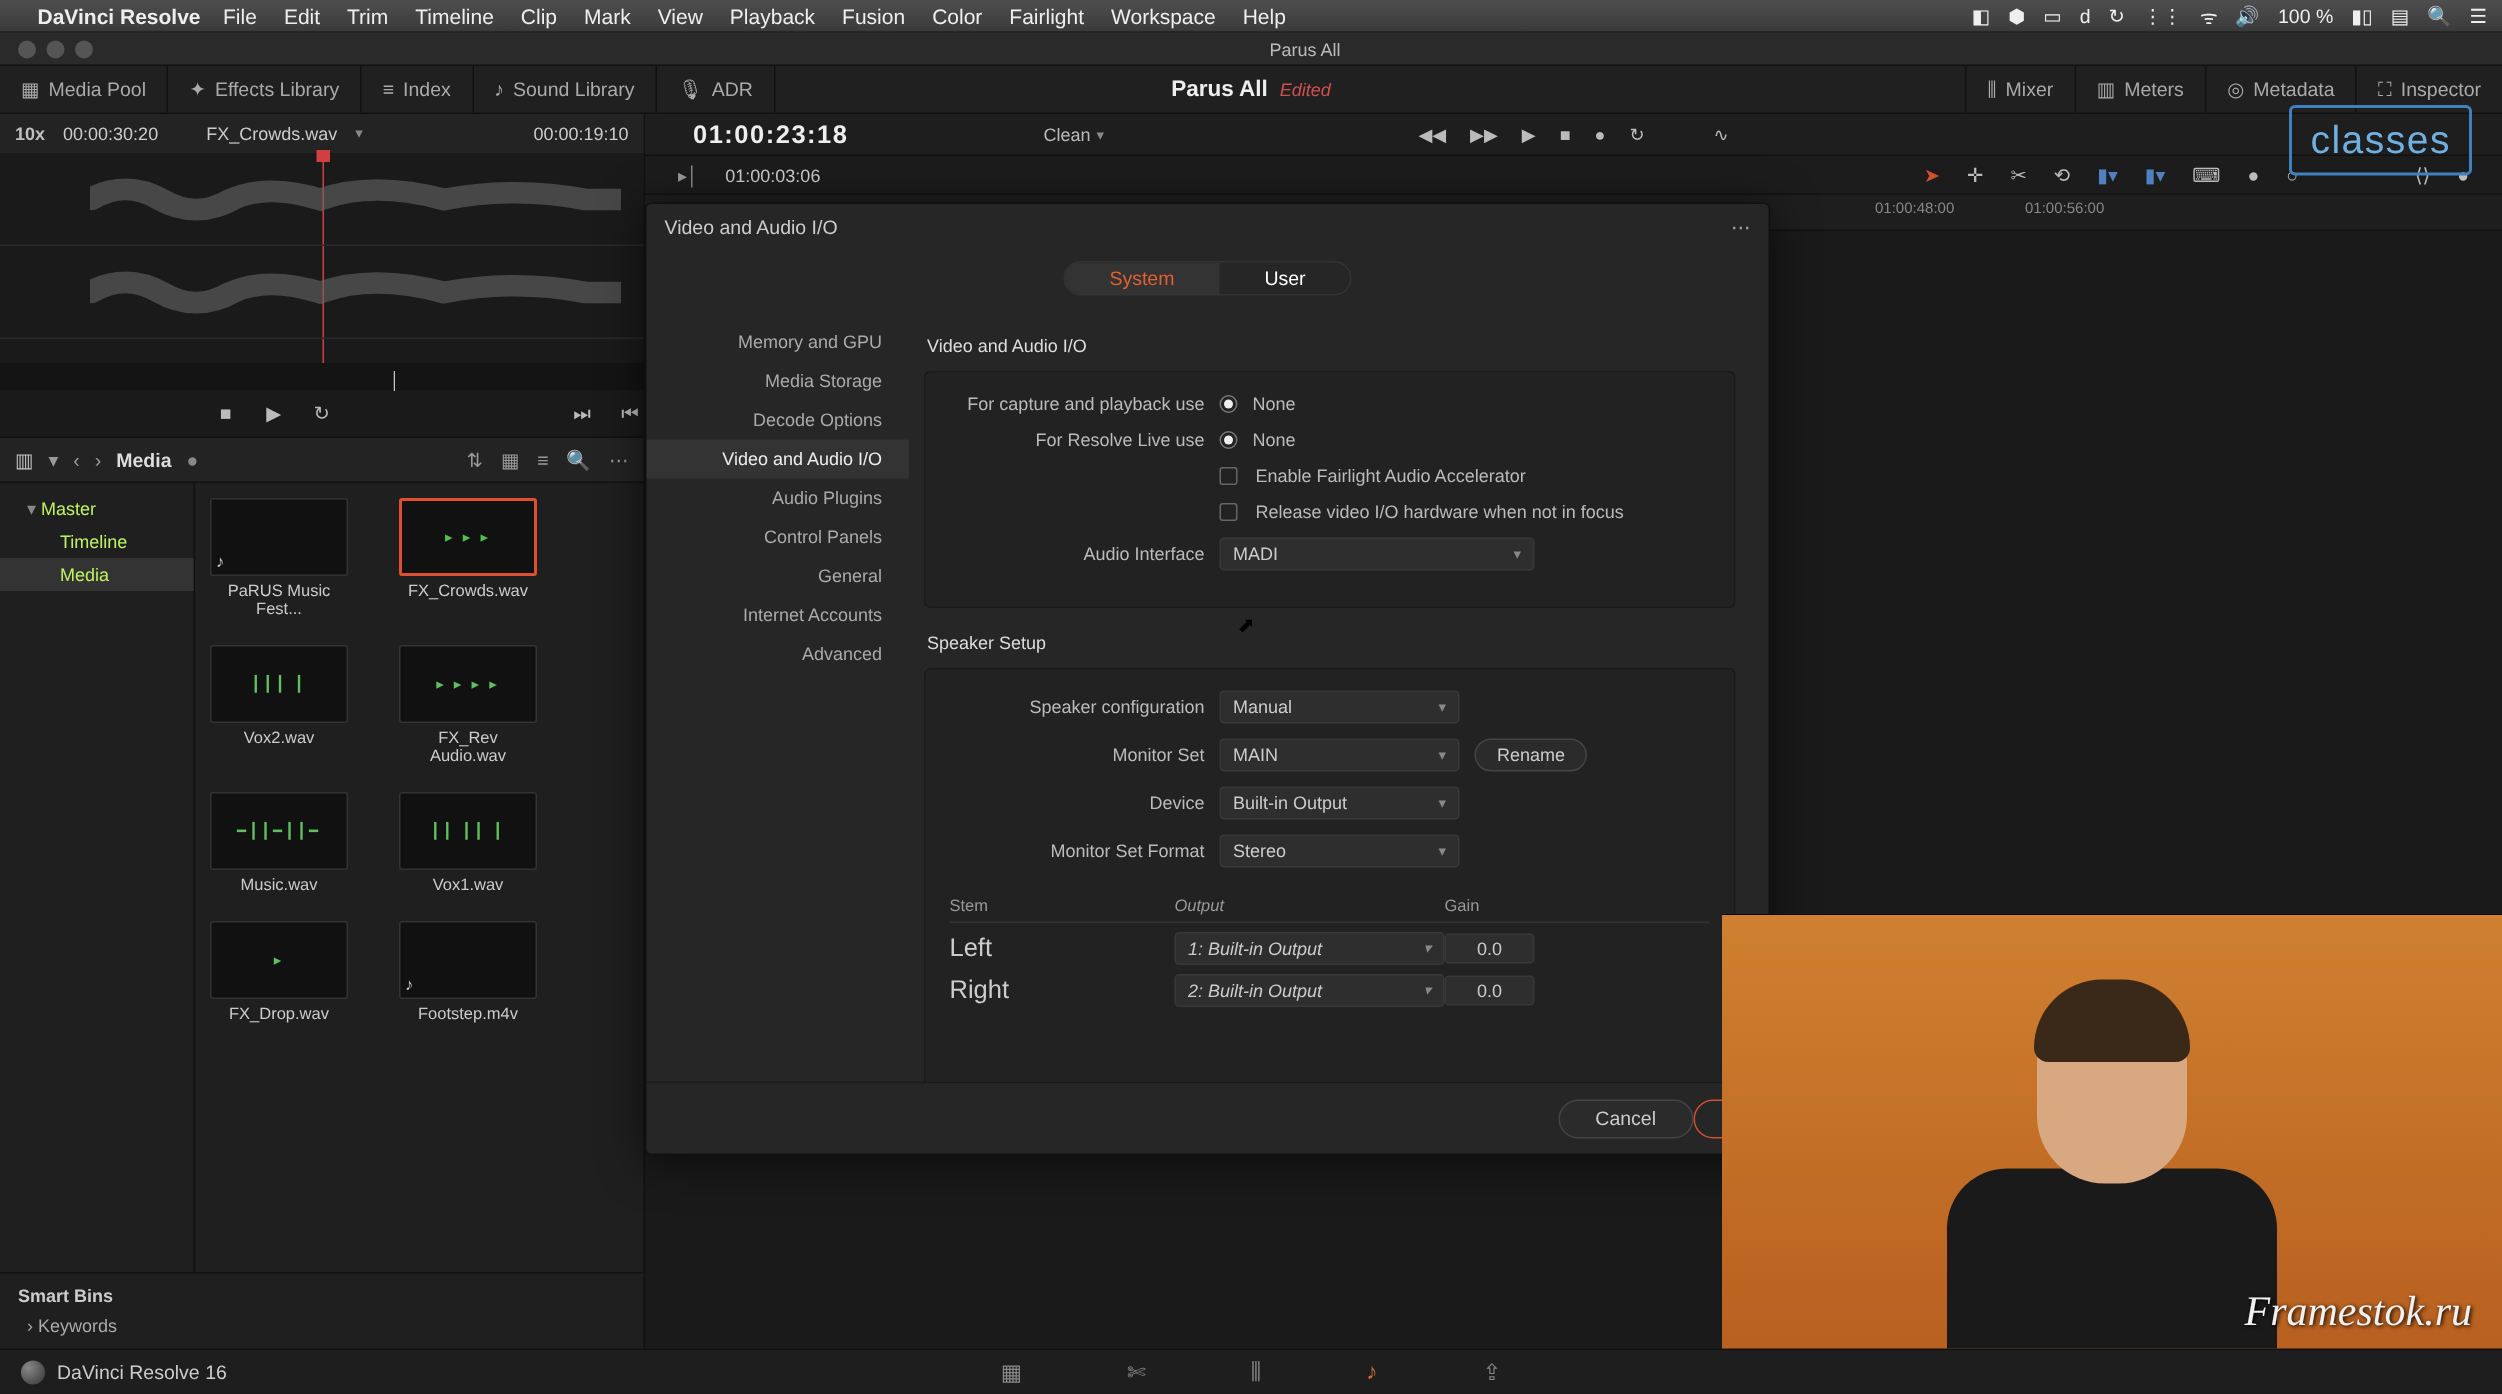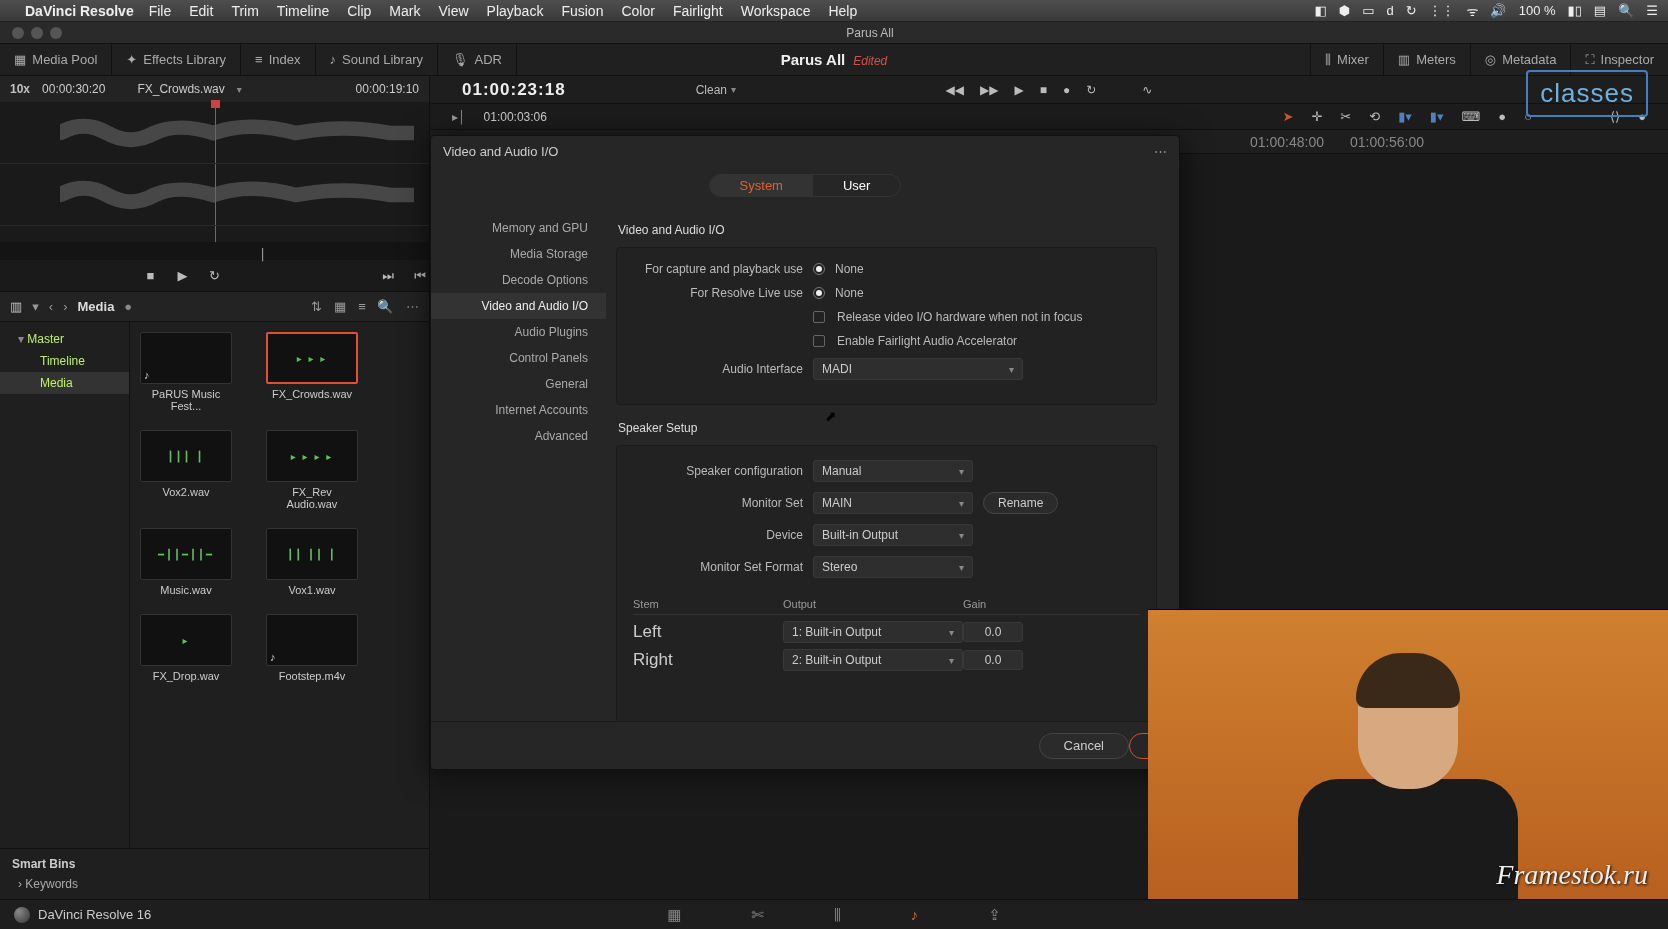--- a/index.html
+++ b/index.html
@@ -108,32 +108,32 @@
 .checkbox { width: 12px; height: 12px; border: 1px solid #666; border-radius: 2px; display: inline-block; }
 .check-label { font-size: 12px; color: #bbb; margin-left: 2px; }
 .dropdown { height: 22px; min-width: 160px; background: #2e2e2e; border: 1px solid #383838; border-radius: 3px; display: flex; align-items: center; padding: 0 8px; font-size: 12px; color: #ccc; position: relative; }
 .dropdown.wide { min-width: 210px; align-items: center; }
 .dropdown .dd-chev { margin-left: auto; color: #888; font-size: 10px; }
 .btn-small { height: 22px; padding: 0 14px; border: 1px solid #444; border-radius: 11px; background: #2b2b2b; font-size: 12px; color: #ccc; display: flex; align-items: center; }
 .stem-table { width: 100%; }
 .stem-header { display: flex; border-bottom: 1px solid #333; padding-bottom: 4px; margin-bottom: 6px; }
 .stem-header div { font-size: 11px; color: #999; }
 .col-stem { width: 150px; }
-.col-output { width: 180px; }
+.col-output { width: 180px; font-style: italic; }
 .col-gain { width: 80px; }
 .stem-row { display: flex; align-items: center; margin-bottom: 6px; }
 .stem-row .col-stem { font-size: 17px; color: #ccc; }
 .gain-input { height: 20px; width: 60px; background: #2e2e2e; border: 1px solid #383838; border-radius: 3px; padding: 0 6px; font-size: 12px; color: #ccc; display:flex; align-items:center; justify-content:center; }
 .prefs-footer { height: 48px; display: flex; align-items: center; justify-content: flex-end; gap: 0; padding: 0 30px; border-top: 1px solid #1a1a1a; }
 .btn-cancel { height: 26px; padding: 0 24px; border: 1px solid #444; border-radius: 13px; background: #2b2b2b; font-size: 13px; color: #ccc; display:flex; align-items:center; }
 .btn-save { height: 26px; width: 20px; border-radius: 13px 0 0 13px; border: 1px solid #d05030; }
 
 
 .timeline-ruler { height: 24px; background: #1e1e1e; display: flex; position: relative; border-bottom: 1px solid #111; }
-.timeline-ruler .tick { position: absolute; top: 4px; font-size: 14px; color: #888; }
+.timeline-ruler .tick { position: absolute; top: 4px; font-size: 10px; color: #888; }
 
 
 .bottom-bar { position: absolute; bottom: 0; left: 0; right: 0; height: 30px; background: #1e1e1e; border-top: 1px solid #111; display: flex; align-items: center; padding: 0 14px; z-index: 50; }
 .bottom-bar .app-label { font-size: 13px; color: #ccc; display:flex; align-items:center; gap:8px; }
 .logo-dot { width: 16px; height: 16px; border-radius: 50%; background: radial-gradient(circle at 30% 30%, #888, #333); }
 .page-icons { position: absolute; left: 50%; transform: translateX(-50%); display: flex; gap: 70px; }
 .page-icons span { color: #888; font-size: 15px; }
 .page-icons span.active { color: #d07030; }
 
 
@@ -421,26 +421,26 @@
           <span class="radio-label">None</span>
         </div>
         <div class="form-row">
           <span class="label">For Resolve Live use</span>
           <span class="radio checked"></span>
           <span class="radio-label">None</span>
         </div>
         <div class="form-row">
           <span class="label"></span>
           <span class="checkbox"></span>
-          <span class="check-label">Release video I/O hardware when not in focus</span>
+          <span class="check-label">Enable Fairlight Audio Accelerator</span>
         </div>
         <div class="form-row">
           <span class="label"></span>
           <span class="checkbox"></span>
-          <span class="check-label">Enable Fairlight Audio Accelerator</span>
+          <span class="check-label">Release video I/O hardware when not in focus</span>
         </div>
         <div class="form-row">
           <span class="label">Audio Interface</span>
           <div class="dropdown wide">
               <span>MADI</span>
               <span class="dd-chev">▾</span>
             </div>
         </div>
       </div>
 

